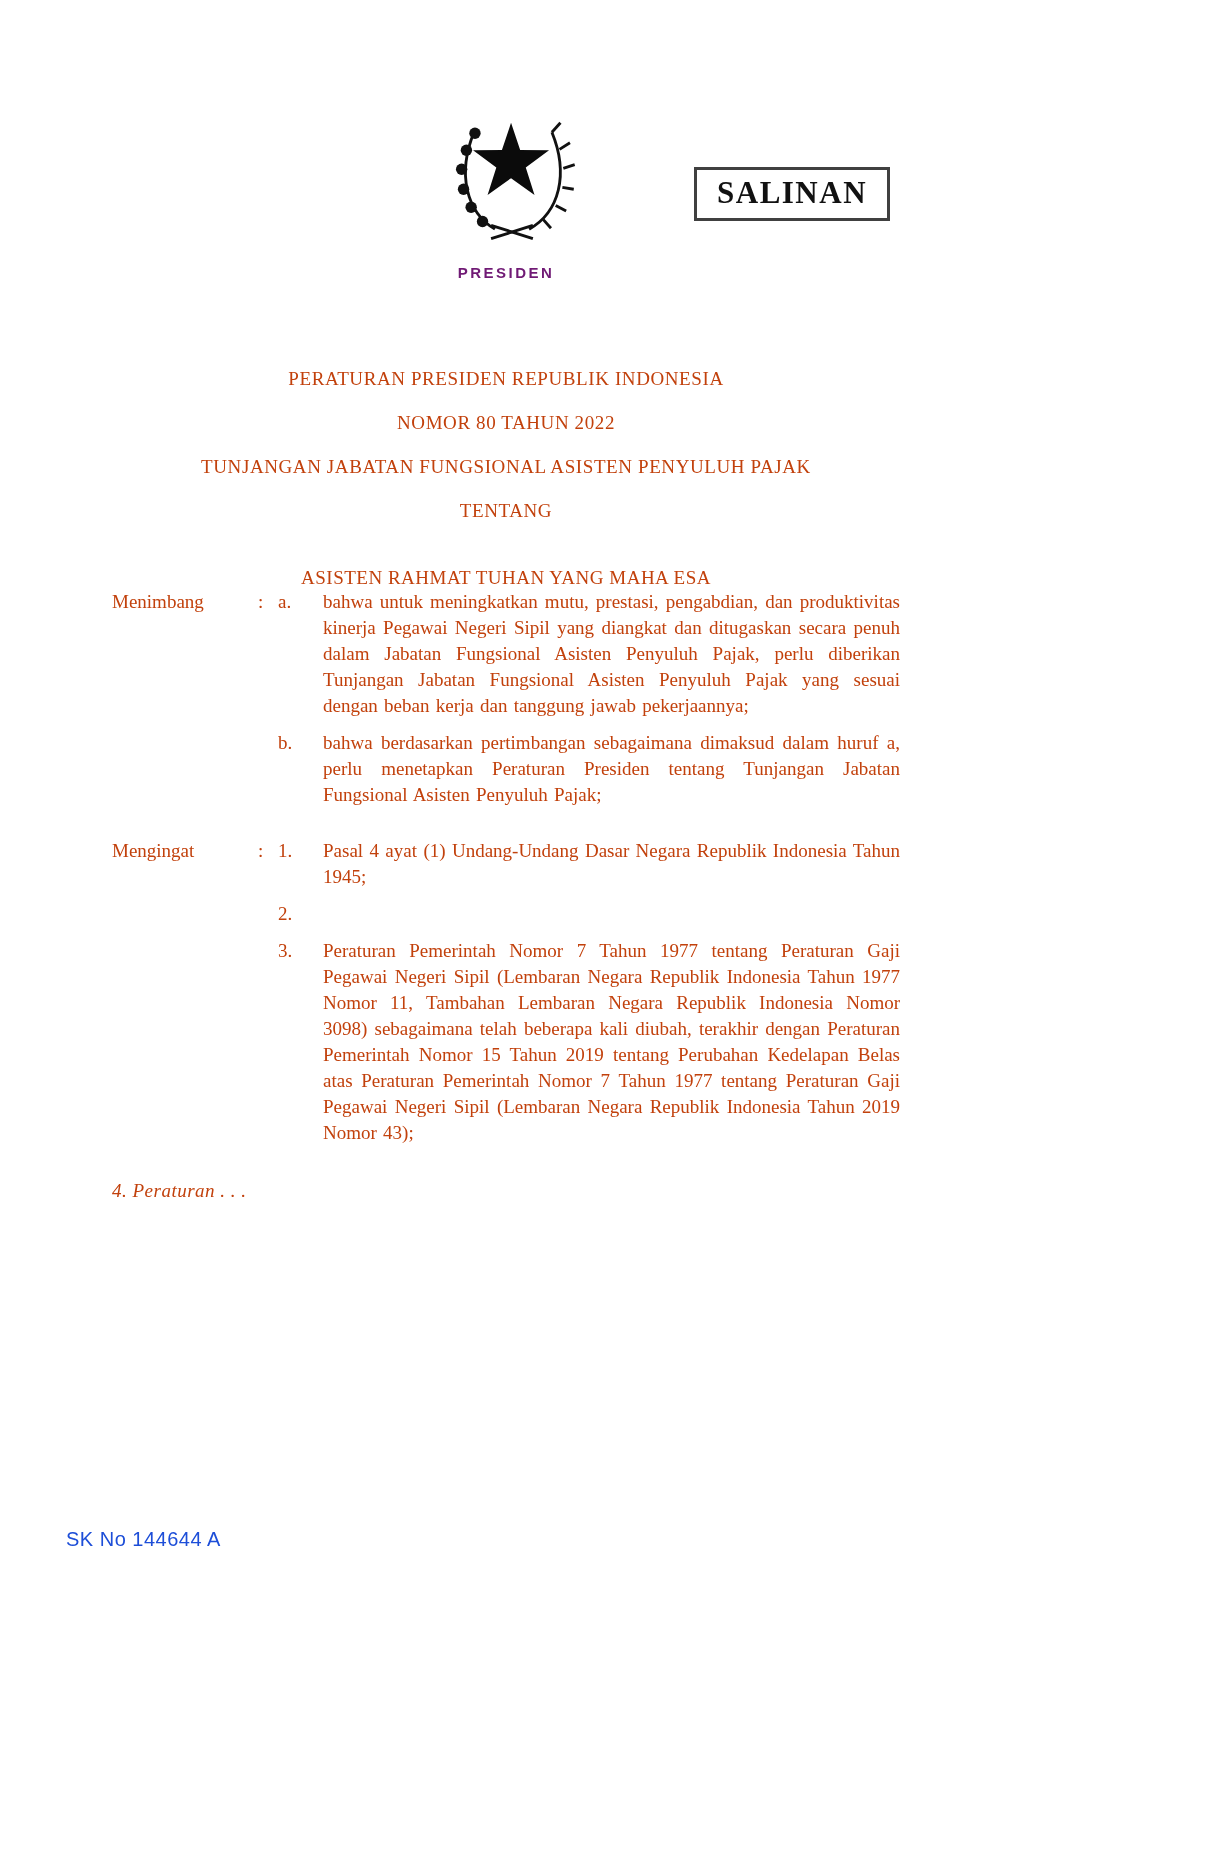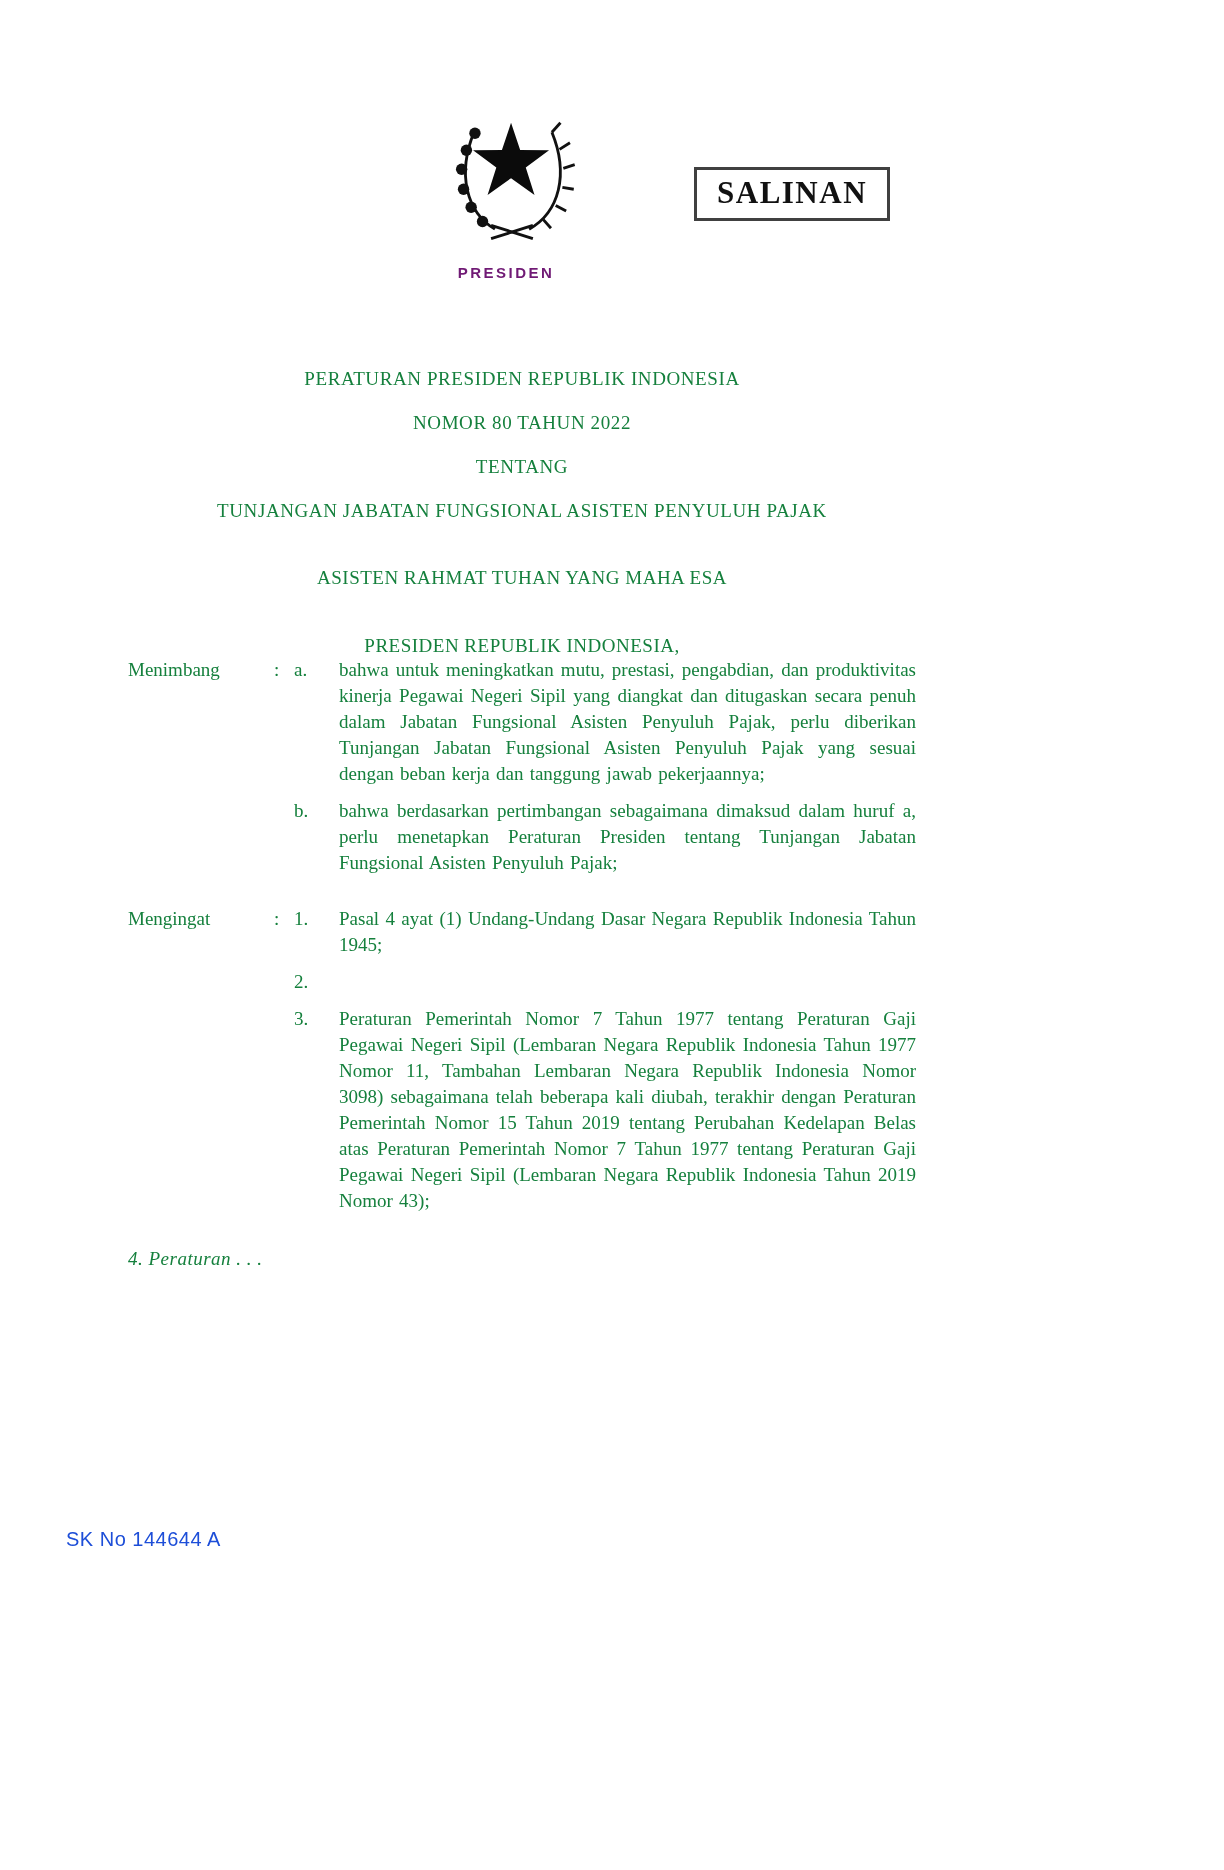--- a/index.html
+++ b/index.html
@@ -45,25 +45,25 @@
     font-size: 15px;
     font-weight: 600;
     letter-spacing: 2.5px;
     line-height: 23px;
     color: #701a75;
   }
 
   
   .doc-column {
     position: absolute;
-    left: 128px;
+    left: 112px;
     top: 368px;
     width: 788px;
     font-size: 19px;
-    color: #15803d;
+    color: #c2410c;
   }
   .title-line {
     text-align: center;
     letter-spacing: 0.6px;
     margin-bottom: 22px;
     white-space: nowrap;
   }
   .invocation {
     text-align: center;
     letter-spacing: 0.5px;
@@ -151,25 +151,24 @@
   </div>
 
   <div class="letterhead">
     <div>PRESIDEN</div>
   </div>
 
   <div class="doc-column">
 
     <div class="title-line">PERATURAN PRESIDEN REPUBLIK INDONESIA</div>
     <div class="title-line">NOMOR 80 TAHUN 2022</div>
+    <div class="title-line">TUNJANGAN JABATAN FUNGSIONAL ASISTEN PENYULUH PAJAK</div>
     <div class="title-line">TENTANG</div>
-    <div class="title-line">TUNJANGAN JABATAN FUNGSIONAL ASISTEN PENYULUH PAJAK</div>
 
     <div class="invocation">ASISTEN RAHMAT TUHAN YANG MAHA ESA</div>
-    <div class="authority">PRESIDEN REPUBLIK INDONESIA,</div>
 
     <div class="section first">
       <div class="row">
         <div class="label">Menimbang</div>
         <div class="colon">:</div>
         <div class="marker">a.</div>
         <div class="text">bahwa untuk meningkatkan mutu, prestasi, pengabdian, dan produktivitas kinerja Pegawai Negeri Sipil yang diangkat dan ditugaskan secara penuh dalam Jabatan Fungsional Asisten Penyuluh Pajak, perlu diberikan Tunjangan Jabatan Fungsional Asisten Penyuluh Pajak yang sesuai dengan beban kerja dan tanggung jawab pekerjaannya;</div>
       </div>
       <div class="row">
         <div class="label"></div>

